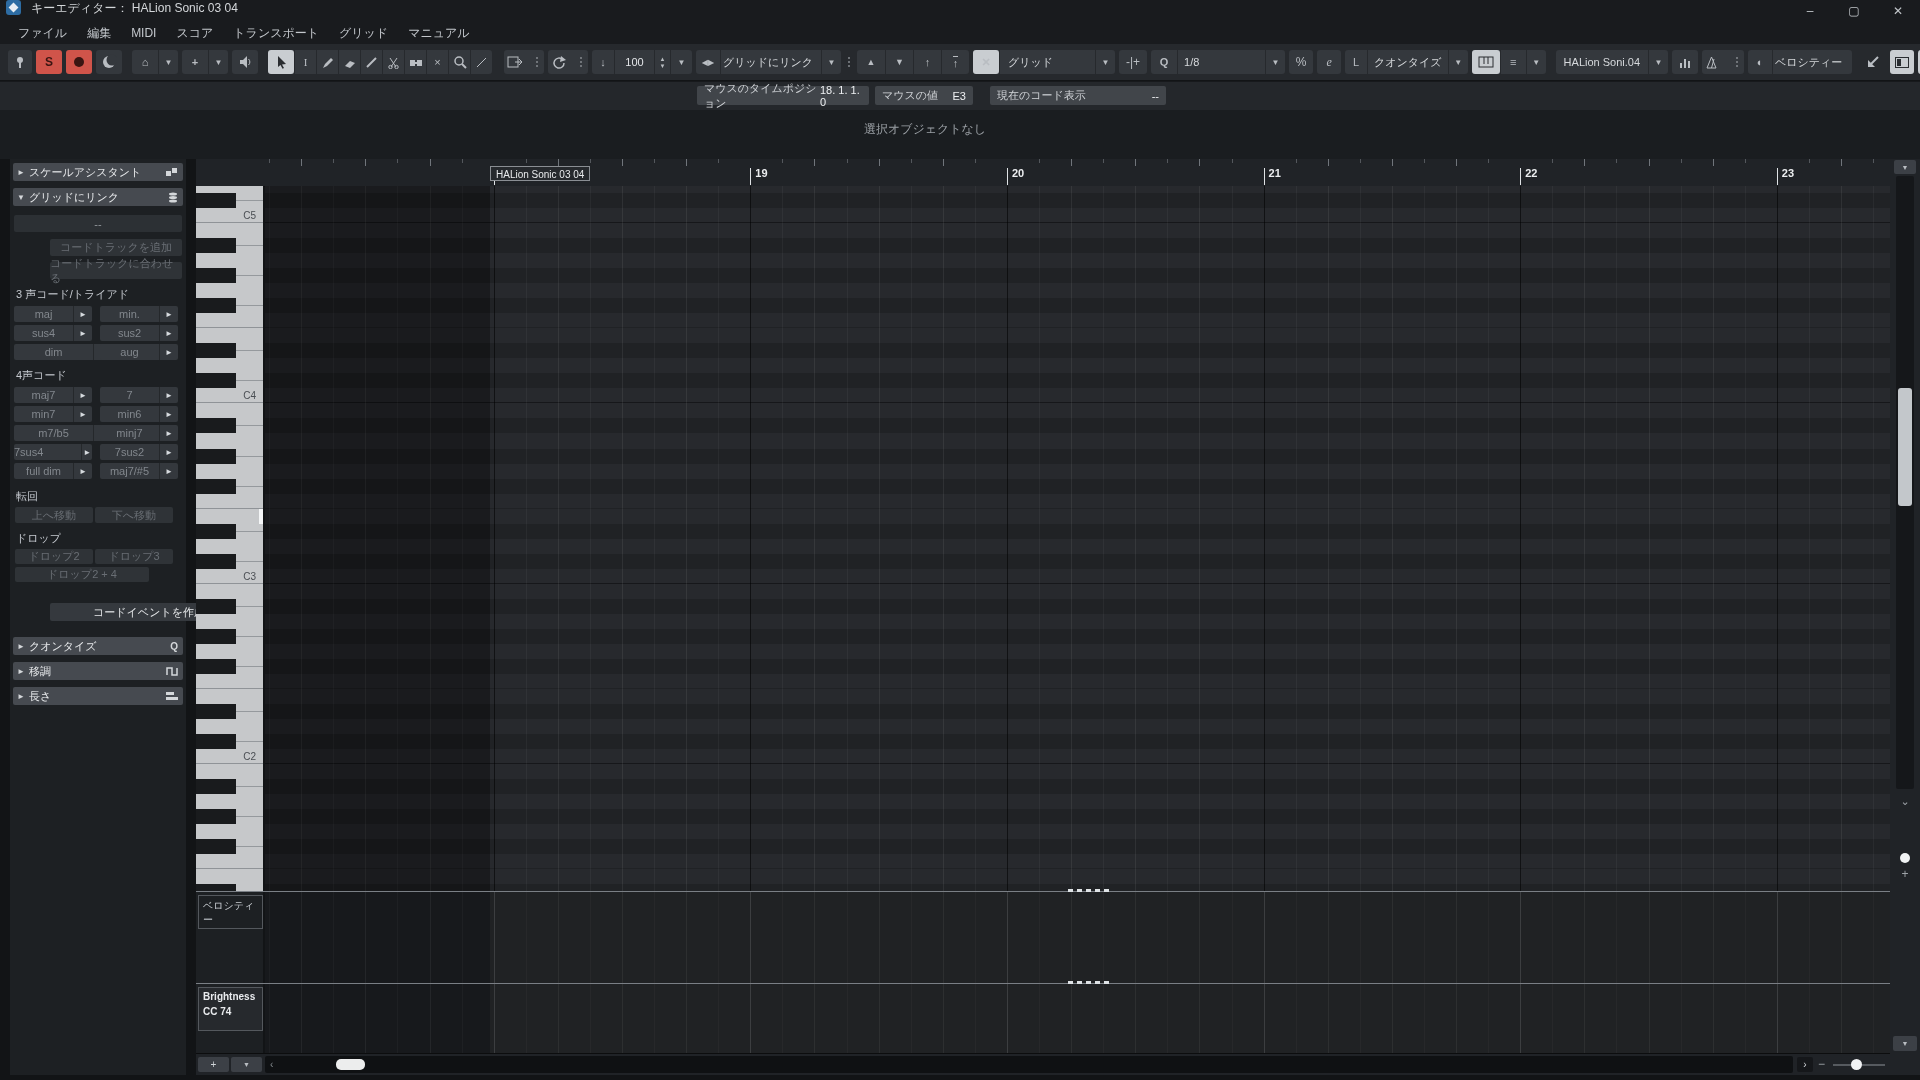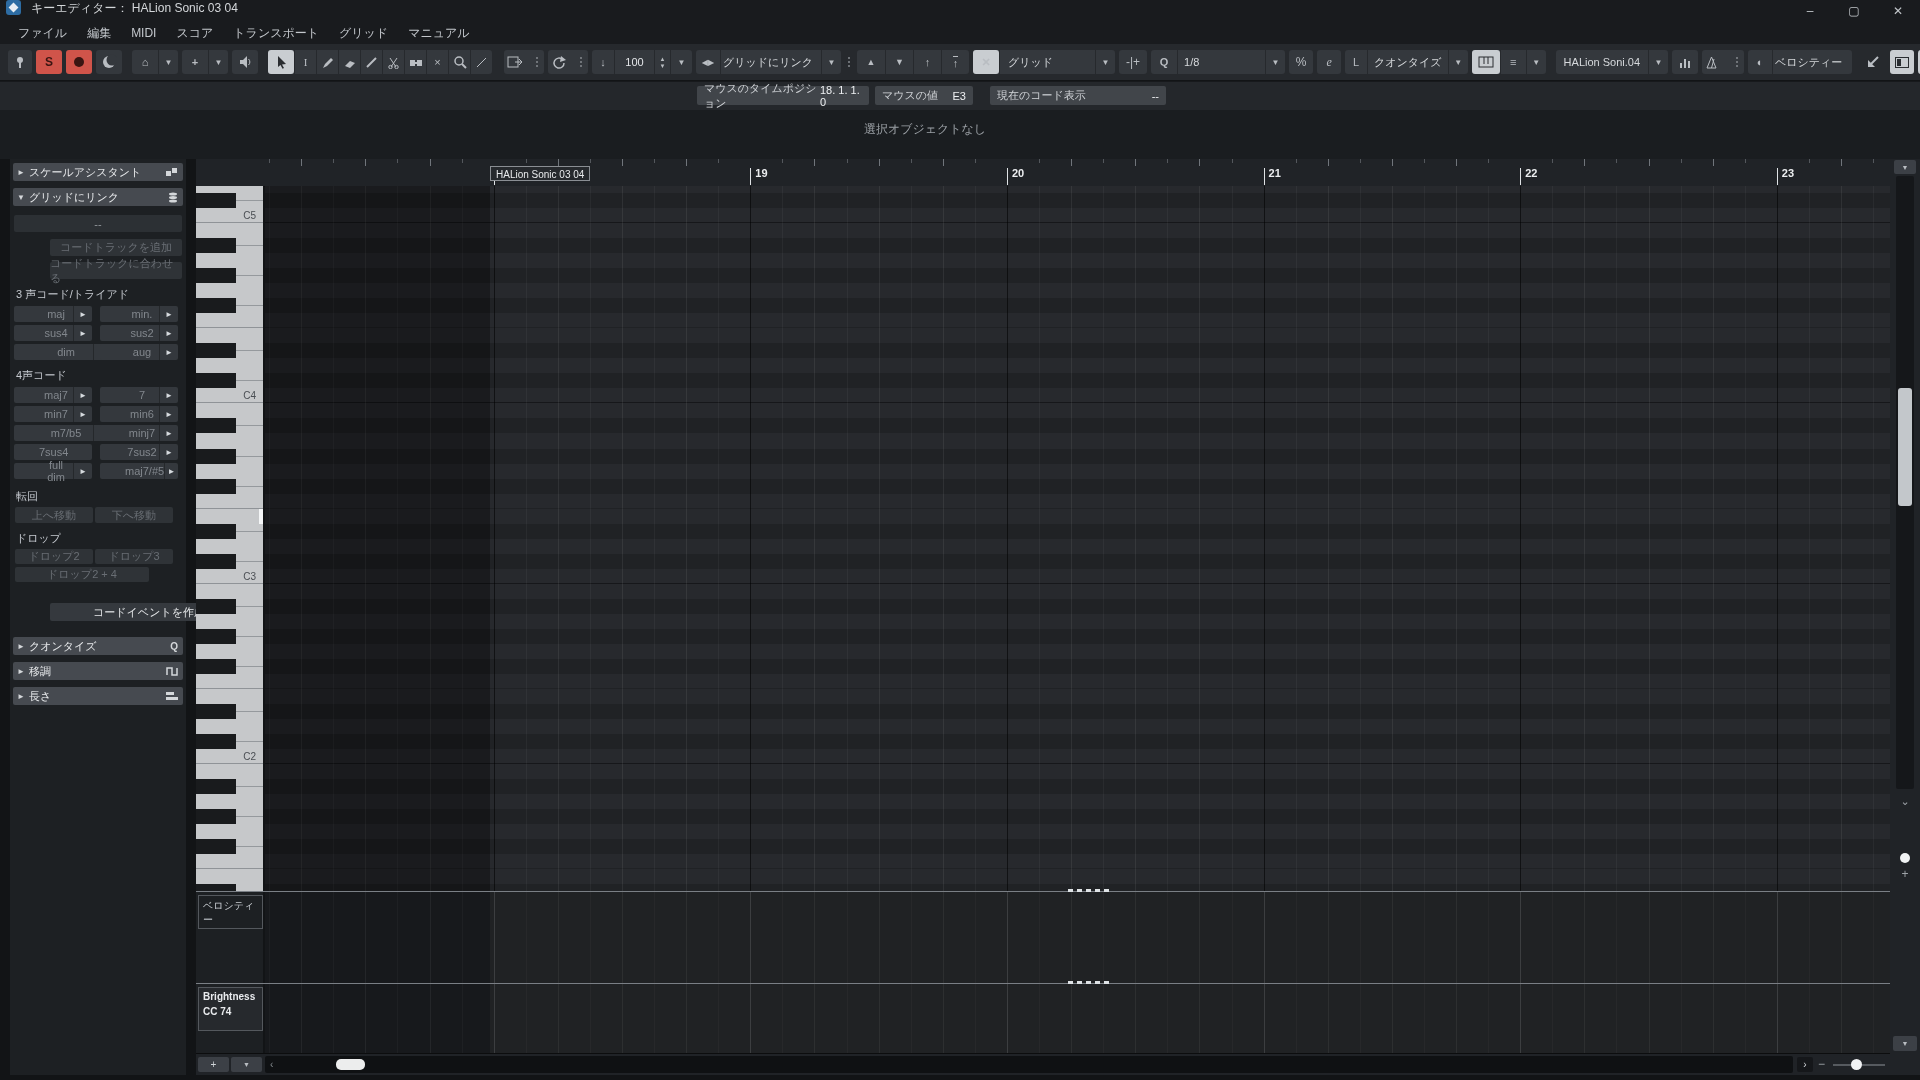--- a/index.html
+++ b/index.html
@@ -39,21 +39,21 @@
   
   .sidebar{position:absolute;left:10px;top:159px;width:176px;height:916px;background:#1d2023;}
   .sb-h{position:absolute;left:3px;width:170px;height:18px;background:#464a50;border-radius:2px;display:flex;align-items:center;font-size:11px;color:#e9ebed;}
   .sb-h .ar{width:16px;text-align:center;font-size:8px;color:#d4d7da;}
   .sb-h .hic{position:absolute;right:5px;font-size:10px;color:#d4d7da;}
   .sb-box{position:absolute;background:#2c3034;border-radius:2px;display:flex;align-items:center;justify-content:center;font-size:11px;color:#93989d;}
   .sb-btn{position:absolute;background:#2f3337;border-radius:2px;display:flex;align-items:center;justify-content:center;font-size:11px;color:#696e74;}
   .sb-btn.en{background:#35393e;color:#e8eaec;padding-left:40px;}
   .sb-lab{position:absolute;font-size:11px;color:#c6cad0;}
   .chord-cell{position:absolute;height:16px;background:#34383d;border-radius:2px;display:flex;align-items:center;}
-  .chord-cell .cc-name{flex:1;text-align:center;font-size:11px;color:#82878d;padding-left:25px;}
+  .chord-cell .cc-name{flex:1;text-align:center;font-size:11px;color:#82878d;}
   .chord-cell .cc-play{width:18px;height:16px;border-left:1px solid #25282b;display:flex;align-items:center;justify-content:center;font-size:8px;color:#d6dade;}
   
   .ruler{position:absolute;left:196px;top:159px;width:1694px;height:27px;background:#202327;border-bottom:1px solid #0e0f11;overflow:hidden;}
   .partlabel{position:absolute;left:294px;top:7px;width:100px;height:15px;background:#26292d;border:1px solid #8a8e93;color:#e8eaec;font-size:10px;line-height:15px;padding-left:5px;box-sizing:border-box;white-space:nowrap;}
   .keys{position:absolute;left:196px;top:186px;width:67px;height:705px;background:#c6c8ca;overflow:hidden;}
   .grid{position:absolute;left:265px;top:186px;width:1625px;height:705px;background:#27292d;overflow:hidden;}
   .lanecol{position:absolute;left:196px;top:892px;width:67px;height:161px;background:#1d2023;}
   .lane{position:absolute;left:265px;background:#17191c;overflow:hidden;}
   .lane-label{position:absolute;left:198px;width:65px;border:1px solid #54585d;box-sizing:border-box;font-size:10px;color:#c9cdd2;padding:3px 4px;}
   .sep{position:absolute;left:196px;width:1694px;height:1px;background:#7a7f85;}

